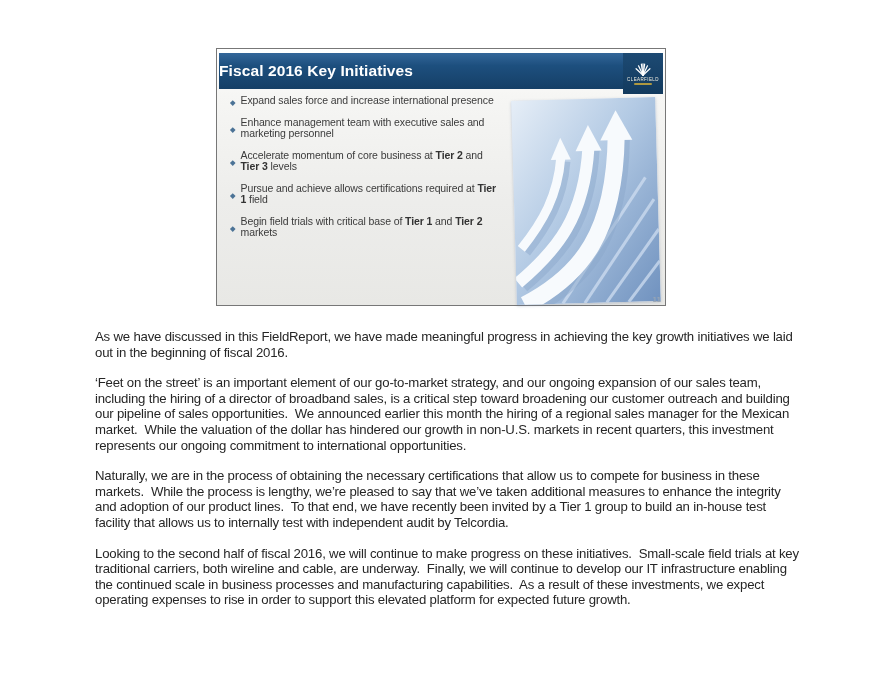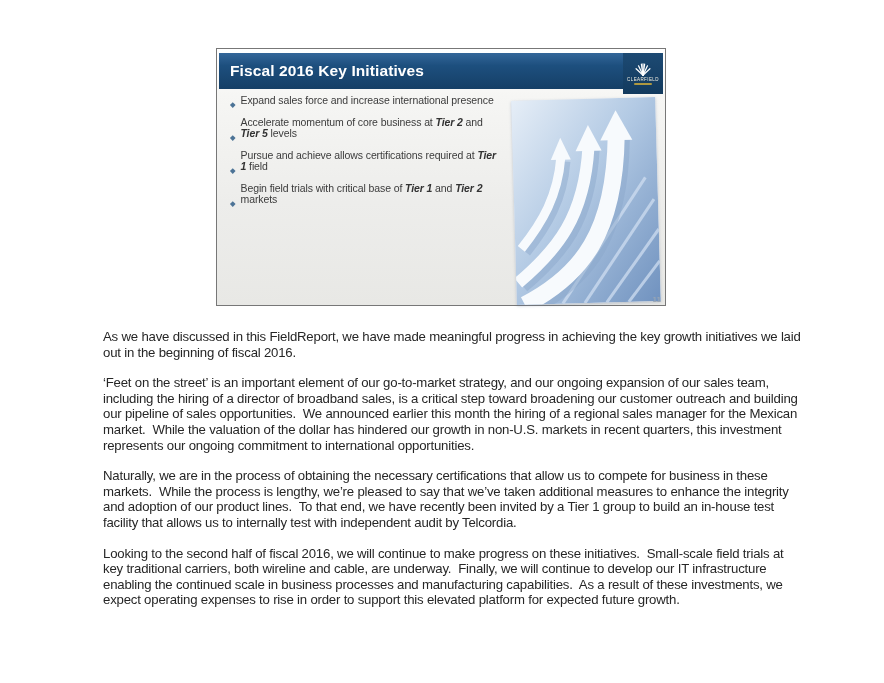--- a/index.html
+++ b/index.html
@@ -16,61 +16,61 @@
     border:1px solid #777777;
     background:linear-gradient(180deg,#ffffff 0%,#f6f6f4 18%,#ededeb 60%,#e8e8e5 100%);
     box-sizing:border-box;
   }
   .slide-header{
     position:absolute;left:2px;right:2px;top:4px;height:36px;
     background:linear-gradient(180deg,#336699 0%,#1d4f7e 35%,#153f66 100%);
   }
   .slide-title{
     color:#ffffff;font-weight:700;font-size:15.5px;line-height:36px;
-    padding-left:11px;letter-spacing:0.1px;white-space:nowrap;
+    letter-spacing:0.1px;white-space:nowrap;
   }
   .logo-box{
     position:absolute;right:0;top:0;width:40px;height:41px;
     background:linear-gradient(180deg,#1d4a73 0%,#123a5e 100%);
     display:flex;flex-direction:column;align-items:center;justify-content:center;gap:1px;
   }
   .logo-name{color:#f3f0e4;font-size:4.5px;letter-spacing:0.4px;line-height:5px;}
   .logo-sub{width:18px;height:2px;background:#c9a83a;opacity:0.85;border-radius:1px;}
 
   .bullets{
     position:absolute;left:12px;top:46px;width:272px;margin:0;padding:0;list-style:none;
   }
   .bullet{
-    display:flex;align-items:flex-end;margin:0 0 10px 0;
+    display:flex;align-items:center;margin:0 0 10px 0;
     font-size:10.5px;line-height:11.5px;color:#3b3b3b;letter-spacing:-0.1px;
   }
   .bullet .marker{
     flex:0 0 auto;width:3.5px;height:3.5px;background:#4c7396;
     transform:rotate(45deg);margin:4px 6px 0 2px;
   }
-  .bullet b{font-weight:700;color:#333333;font-style:italic;}
+  .bullet b{font-weight:700;color:#333333;}
 
   .arrow-photo{
     position:absolute;left:297px;top:50px;width:144px;height:204px;
     transform:rotate(-1.6deg);
     box-shadow:0 1px 3px rgba(90,110,140,0.35);
     background:#dfe8f3;
   }
   .arrow-photo svg{display:block;width:100%;height:100%;}
 
   .slide-page-num{
     position:absolute;right:4px;bottom:1px;font-size:8px;color:#98a5b4;line-height:9px;font-weight:bold;
   }
 
   
   .body-text{
     position:absolute;left:95px;top:329px;width:706px;
     color:#262626;font-size:13.2px;line-height:15.6px;letter-spacing:-0.2px;
   }
-  .body-text p{margin:0 0 15px 8px;white-space:pre-wrap;}
+  .body-text p{margin:0 0 15px 0;white-space:pre-wrap;}
 </style>
 </head>
 <body>
 
 <div class="page">
 
   <div class="slide">
 
     <div class="slide-header">
       <div class="slide-title">Fiscal 2016 Key Initiatives</div>
@@ -91,21 +91,25 @@
       </div>
     </div>
 
     <ul class="bullets" id="bullets">
         <li class="bullet">
           <span class="marker"></span>
           <span><span>Expand sales force and increase international presence</span></span>
         </li>
         <li class="bullet">
           <span class="marker"></span>
-          <span><span>Accelerate momentum of core business at </span><b>Tier 2</b><span> and </span><b>Tier 5</b><span> levels</span></span>
+          <span><span>Enhance management team with executive sales and marketing personnel</span></span>
+        </li>
+        <li class="bullet">
+          <span class="marker"></span>
+          <span><span>Accelerate momentum of core business at </span><b>Tier 2</b><span> and </span><b>Tier 3</b><span> levels</span></span>
         </li>
         <li class="bullet">
           <span class="marker"></span>
           <span><span>Pursue and achieve allows certifications required at </span><b>Tier 1</b><span> field</span></span>
         </li>
         <li class="bullet">
           <span class="marker"></span>
           <span><span>Begin field trials with critical base of </span><b>Tier 1</b><span> and </span><b>Tier 2</b><span> markets</span></span>
         </li>
       </ul>

